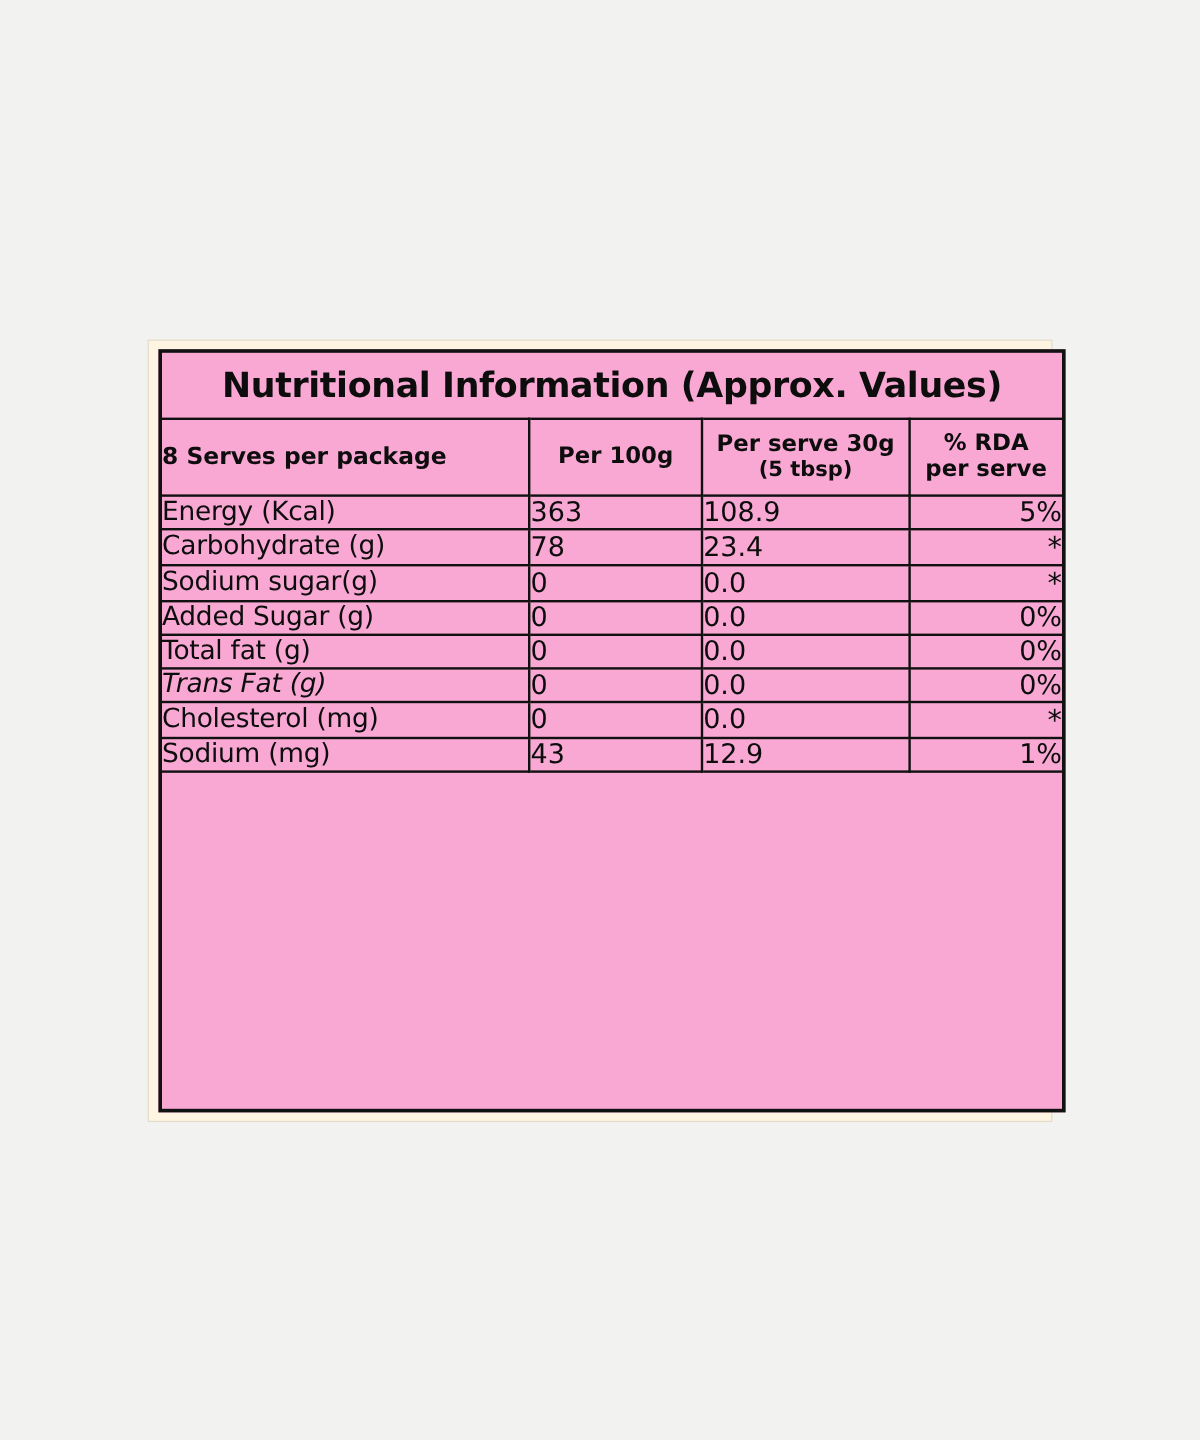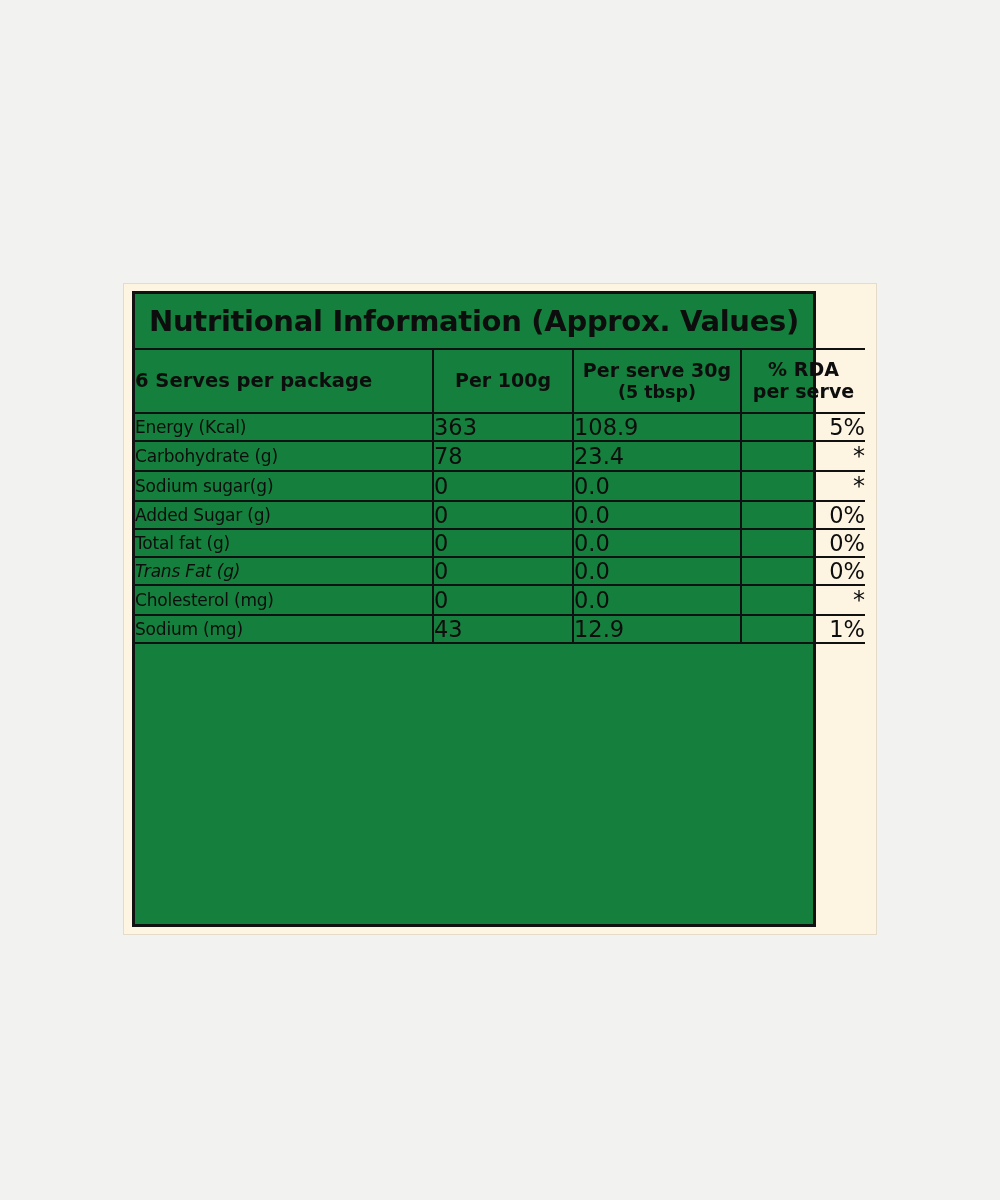--- a/index.html
+++ b/index.html
@@ -21,23 +21,23 @@
     width: 752px;
     height: 650px;
     background: #fdf4e2;
     box-shadow: 0 0 0 1px #e4dcc9;
   }
 
   .label-card {
     position: absolute;
     left: 8px;
     top: 7px;
-    width: 684px;
+    width: 756px;
     height: 636px;
-    background: #15803d;
+    background: #f9a8d4;
     border: 3px solid #111;
     box-sizing: border-box;
     display: flex;
     flex-direction: column;
   }
 
   .nutri-title {
     text-align: center;
     font-size: 29px;
     font-weight: bold;
@@ -86,21 +86,21 @@
   }
   .hdr-name {
     font-size: 19.5px;
     font-weight: bold;
     text-align: left;
     padding-left: 18px;
   }
   .hdr-small { font-size: 17.5px; }
 
   .row-name {
-    font-size: 17px;
+    font-size: 22px;
     text-align: left;
     padding: 6px 0 7px 18px;
     letter-spacing: -0.2px;
     white-space: nowrap;
   }
   .row-name.italic { font-style: italic; }
 
   .row-val {
     font-size: 22.5px;
     text-align: left;
@@ -137,21 +137,21 @@
 
     <table class="nutri">
       <colgroup>
         <col class="c-name">
         <col class="c-100">
         <col class="c-serve">
         <col class="c-rda">
       </colgroup>
       <thead>
         <tr>
-          <th class="hdr-cell hdr-name">6 Serves per package</th>
+          <th class="hdr-cell hdr-name">8 Serves per package</th>
           <th class="hdr-cell">Per 100g</th>
           <th class="hdr-cell">
             <div>Per serve 30g</div>
             <div class="hdr-small">(5 tbsp)</div>
           </th>
           <th class="hdr-cell">
             <div>% RDA</div>
             <div>per serve</div>
           </th>
         </tr>

